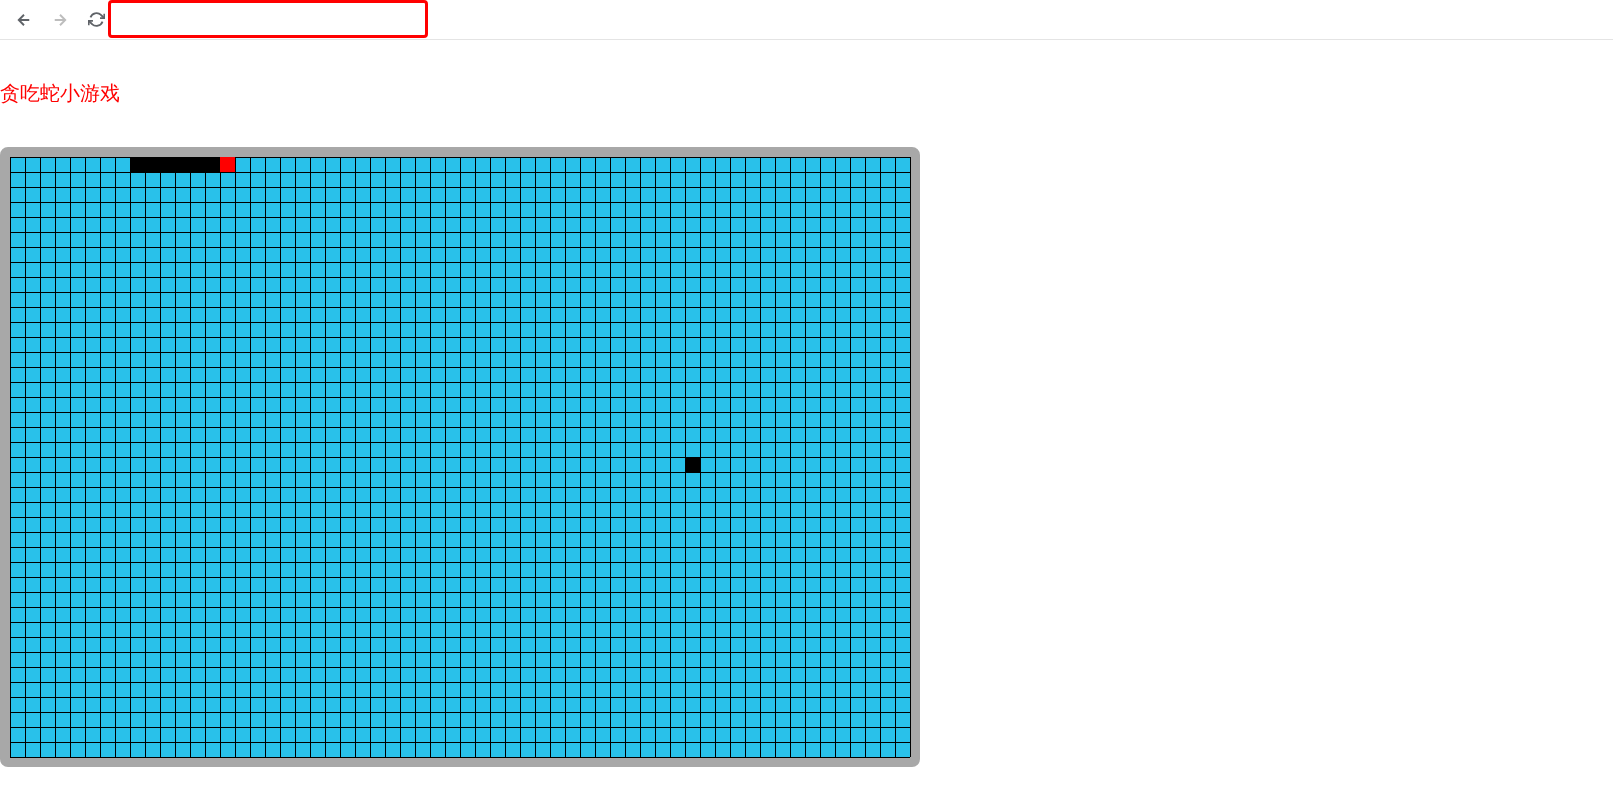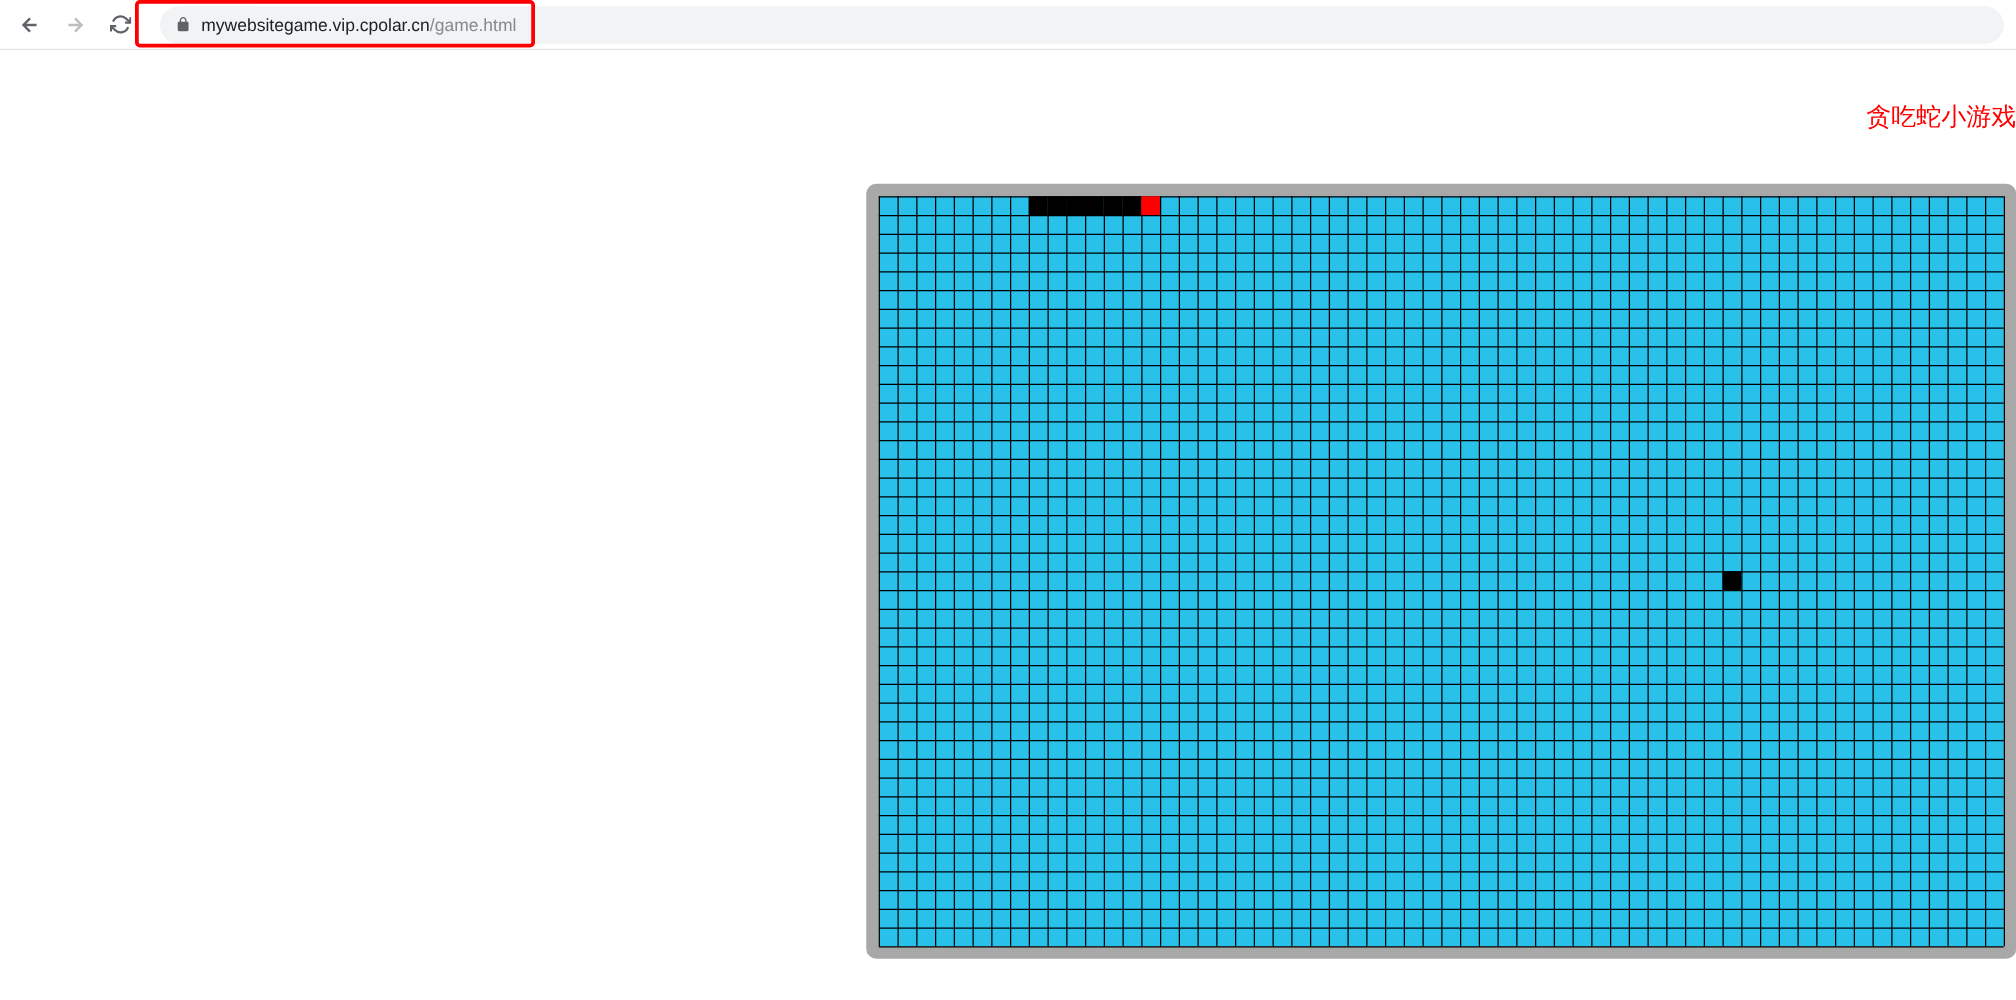--- a/index.html
+++ b/index.html
@@ -63,21 +63,21 @@
       width: 320px;
       height: 38px;
       border: 3px solid #ff0000;
       border-radius: 4px;
       pointer-events: none;
     }
     
     .page-content {
       display: flex;
       flex-direction: column;
-      align-items: flex-end;
+      align-items: flex-start;
       padding-top: 40px;
     }
     .game-title {
       color: #ff0000;
       font-size: 20px;
       font-weight: normal;
       margin-bottom: 40px;
       font-family: "Microsoft YaHei", sans-serif;
     }
     .game-board-frame {
@@ -120,30 +120,20 @@
   <div class="nav-btn disabled">
     <svg width="18" height="18" viewBox="0 0 24 24" fill="none" stroke="currentColor" stroke-width="2.5">
         <path d="M5 12h14M12 5l7 7-7 7"></path>
       </svg>
   </div>
   <div class="nav-btn">
     <svg width="17" height="17" viewBox="0 0 24 24" fill="none" stroke="currentColor" stroke-width="2.5">
         <path d="M23 4v6h-6M1 20v-6h6"></path>
         <path d="M3.51 9a9 9 0 0114.85-3.36L23 10M1 14l4.64 4.36A9 9 0 0020.49 15"></path>
       </svg>
-  </div>
-  <div class="address-bar-wrapper">
-    <span class="lock-icon">
-      <svg width="13" height="13" viewBox="0 0 24 24" fill="currentColor">
-          <path d="M18 8h-1V6c0-2.76-2.24-5-5-5S7 3.24 7 6v2H6c-1.1 0-2 .9-2 2v10c0 1.1.9 2 2 2h12c1.1 0 2-.9 2-2V10c0-1.1-.9-2-2-2zM9 6c0-1.66 1.34-3 3-3s3 1.34 3 3v2H9V6z"></path>
-        </svg>
-    </span>
-    <span class="address-text">
-      <span class="address-domain">mywebsitegame.vip.cpolar.cn</span><span class="address-path">/game.html</span>
-    </span>
   </div>
 </div>
 
 <div class="highlight-box"></div>
 
 <div class="page-content">
   <h1 class="game-title">贪吃蛇小游戏</h1>
   <div class="game-board-frame">
     <div class="game-board" id="game-board" style="width: 900px; height: 600px;">
         <div class="grid-line-v" style="left: 0px;"></div>

